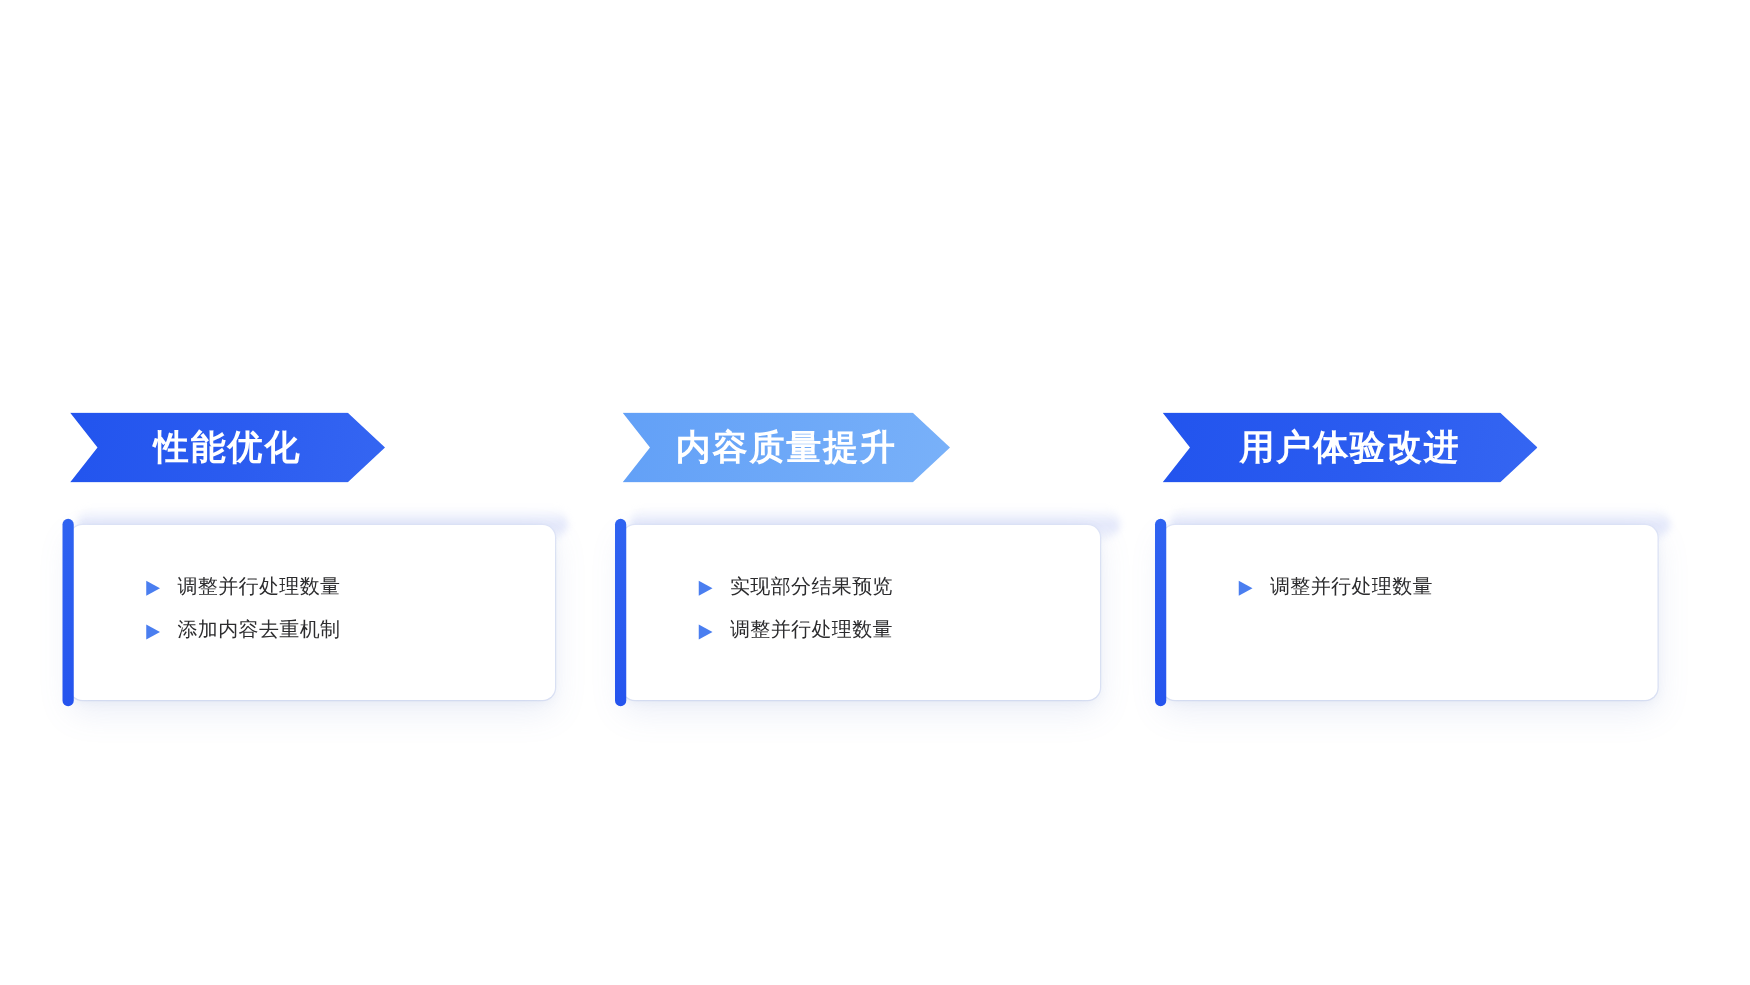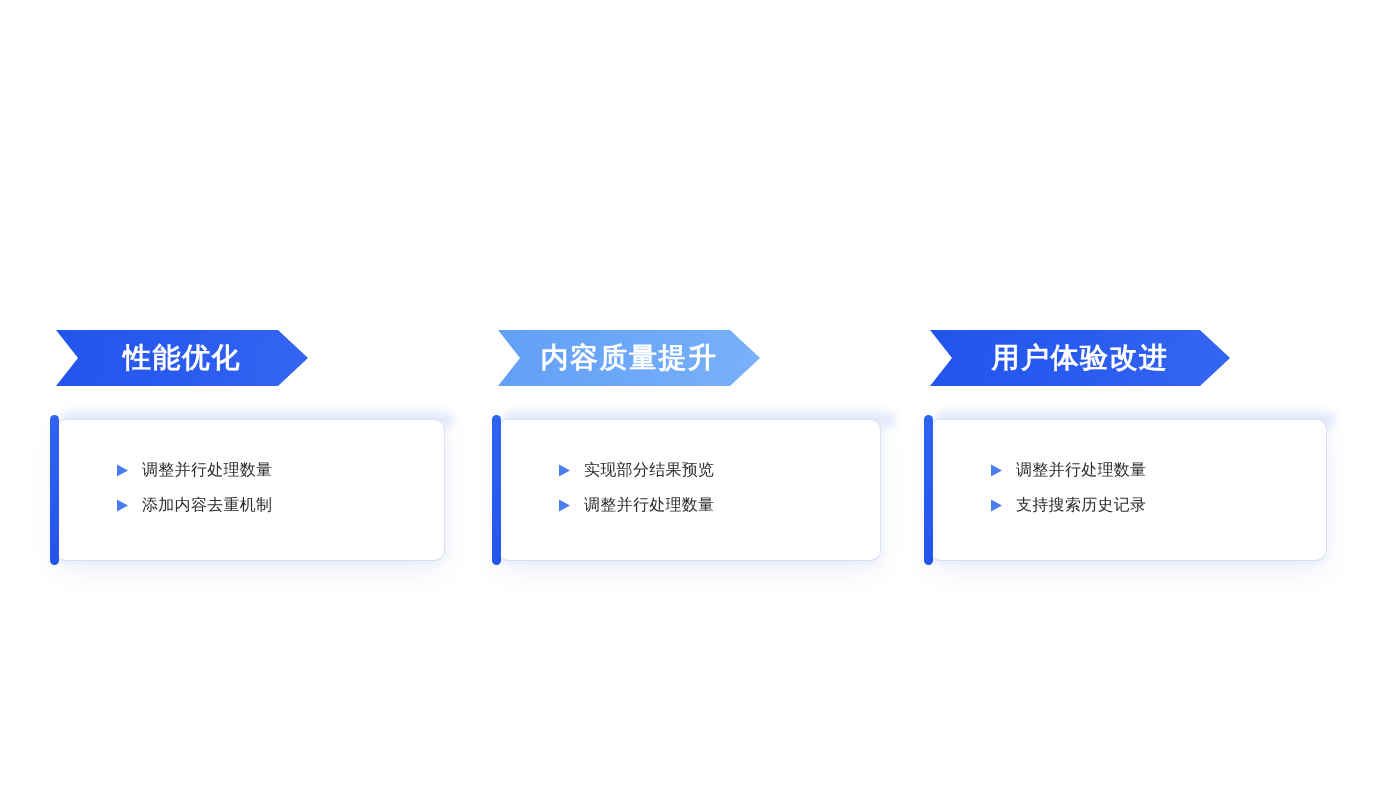--- a/index.html
+++ b/index.html
@@ -223,27 +223,19 @@
           <div class="accent-bar"></div>
           <ul class="bullet-list">
             <li class="bullet-item">
               <span class="bullet-icon">
                 <svg width="15" height="15" viewBox="0 0 15 15">
                     <polygon points="2,1.5 13,7.5 2,13.5" fill="#4a7ef0"></polygon>
                   </svg>
               </span>
               <span class="bullet-text">调整并行处理数量</span>
             </li>
-            <li class="bullet-item">
-              <span class="bullet-icon">
-                <svg width="15" height="15" viewBox="0 0 15 15">
-                    <polygon points="2,1.5 13,7.5 2,13.5" fill="#4a7ef0"></polygon>
-                  </svg>
-              </span>
-              <span class="bullet-text">支持搜索历史记录</span>
-            </li>
           </ul>
         </div>
       </div>
     </div>
 
   </div>
 </div>
 
 </body></html>

